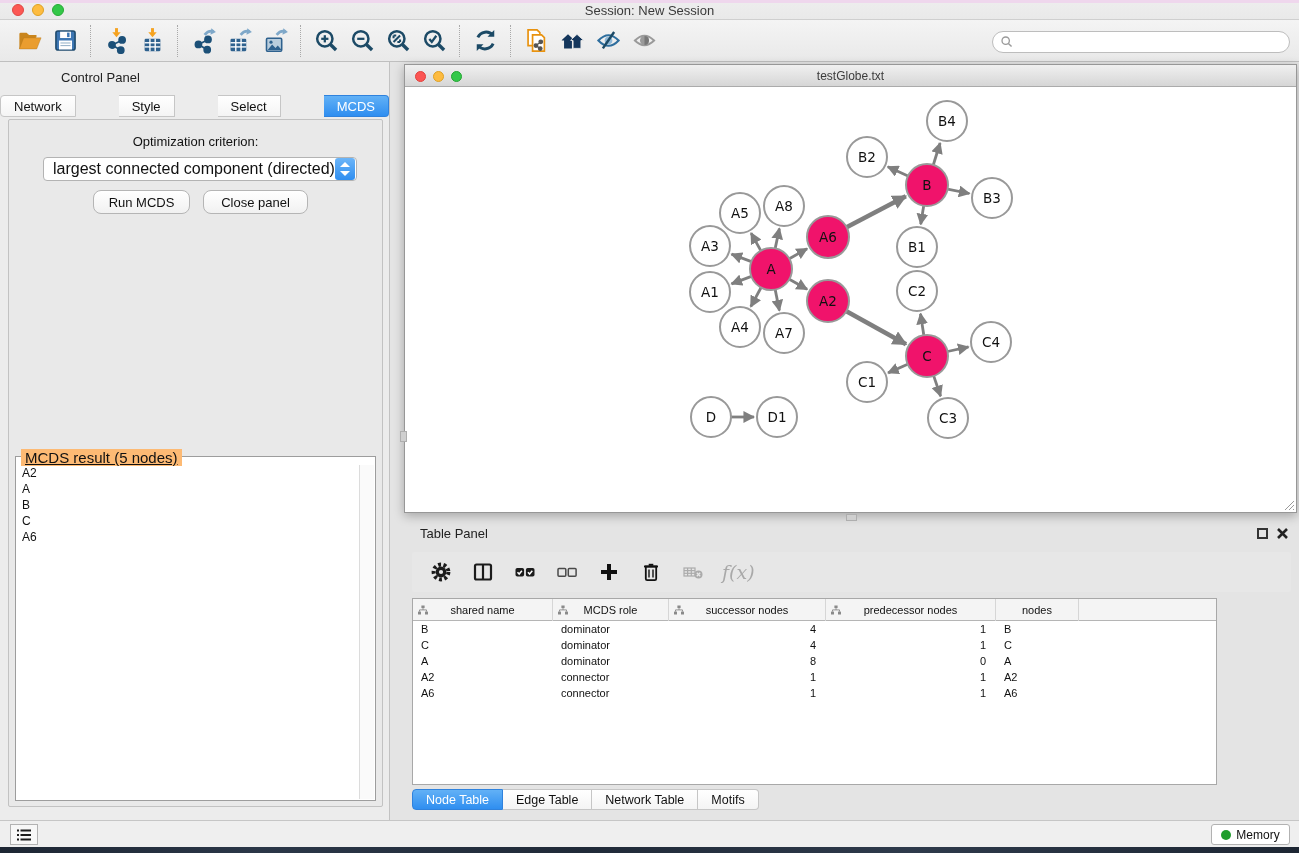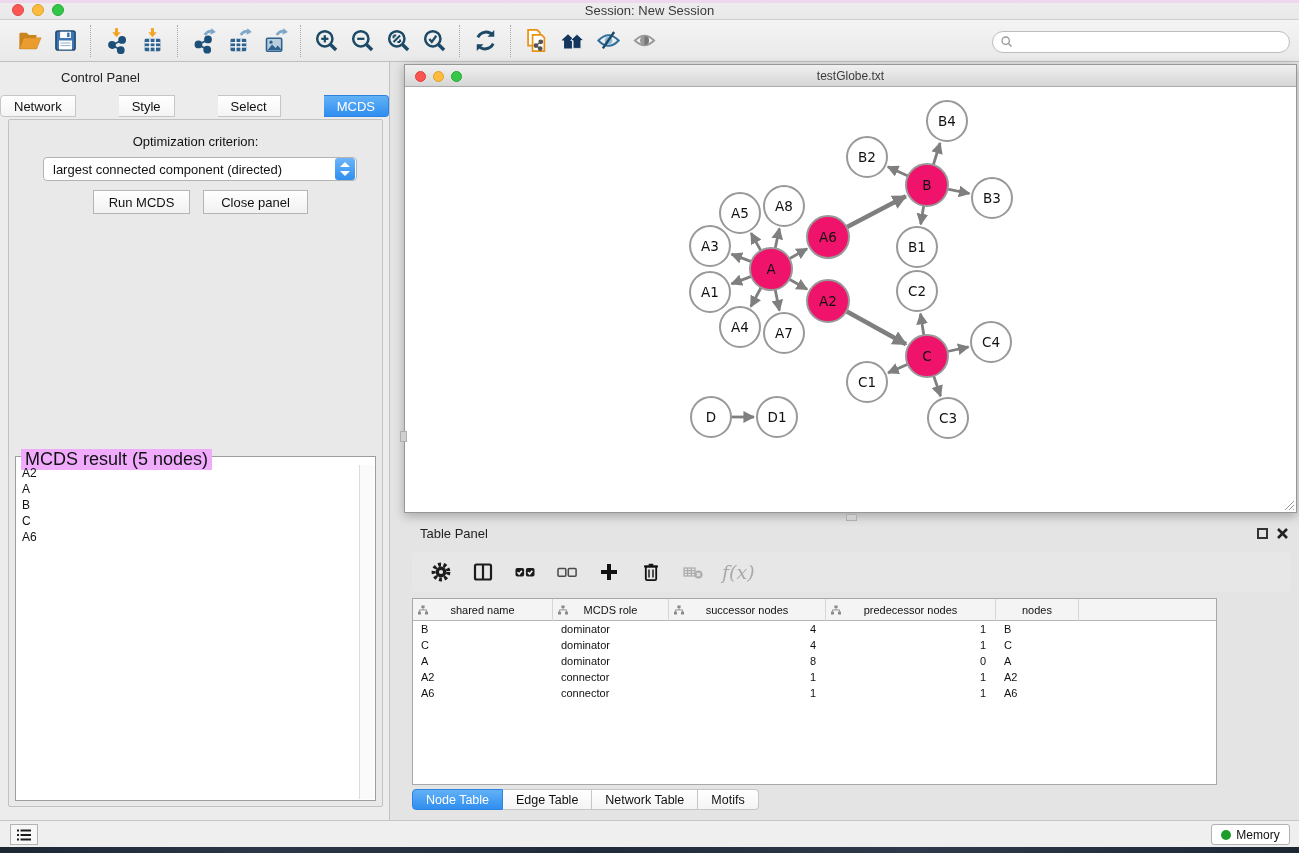--- a/index.html
+++ b/index.html
@@ -42,34 +42,34 @@
   .tab { height:22px; line-height:21px; padding:0 13px; font-size:13px; color:#111;
     background:linear-gradient(#ffffff,#f4f4f4); border:1px solid #c6c6c6; border-left:none; }
   .tab:first-child { border-left:1px solid #c6c6c6; border-radius:4px 0 0 4px; }
   .tab:last-child { border-radius:0 4px 4px 0; }
   .tab.active { background:linear-gradient(#62b1f6,#2f8ef0); color:#fff; border-color:#2f82dd; }
   .cp-body { position:absolute; left:8px; top:57px; width:375px; height:688px;
     background:#e9e9e9; border:1px solid #c2c2c2; border-radius:2px; }
   .opt-label { position:absolute; left:0; right:0; top:14px; text-align:center; font-size:13px; color:#111; }
   .dropdown { position:absolute; left:34px; top:37px; width:314px; height:24px; background:#fff;
     border:1px solid #b3b3b3; border-radius:4px; display:flex; align-items:center; }
-  .dropdown .dval { flex:1; font-size:13px; color:#111; padding-left:9px; white-space:nowrap; overflow:hidden; }
+  .dropdown .dval { flex:1; font-size:16px; color:#111; padding-left:9px; white-space:nowrap; overflow:hidden; }
   .dropdown .stepper { width:20px; height:22px; border-radius:3px; margin-right:1px;
     background:linear-gradient(#6cb5f8,#2f8ef0); position:relative; }
   .stepper:before, .stepper:after { content:""; position:absolute; left:5px; border-left:5px solid transparent; border-right:5px solid transparent; }
   .stepper:before { top:4px; border-bottom:5px solid #fff; }
   .stepper:after { bottom:4px; border-top:5px solid #fff; }
   .cp-btn { position:absolute; top:70px; height:24px; background:linear-gradient(#ffffff,#f1f1f1);
-    border:1px solid #b5b5b5; border-radius:0; font-size:13px; color:#111;
+    border:1px solid #b5b5b5; border-radius:8px; font-size:13px; color:#111;
     display:flex; align-items:center; justify-content:center; font-family:"Liberation Sans",sans-serif; }
   .run-btn { left:84px; width:97px; }
   .closep-btn { left:194px; width:105px; }
   .result-box { position:absolute; left:6px; top:336px; width:361px; height:345px;
     border:1px solid #9d9d9d; background:#fff; }
-  .result-label { position:absolute; left:5px; top:-8px; background:#f0abfc; padding:0 4px; font-size:18px; color:#111; }
+  .result-label { position:absolute; left:5px; top:-8px; background:#fdba74; padding:0 4px; font-size:15px; color:#111;text-decoration:underline; }
   .result-list { position:absolute; left:1px; top:8px; bottom:1px; right:16px; overflow:hidden; }
   .result-item { font-size:12px; color:#111; line-height:16px; padding-left:5px; }
   .result-scroll { position:absolute; right:1px; top:8px; bottom:1px; width:15px; background:#fafafa; border-left:1px solid #dcdcdc; }
 
   
   .workspace { position:absolute; left:390px; top:62px; width:909px; height:758px; background:#e4e4e4; }
   .net-window { position:absolute; left:14px; top:2px; width:893px; height:449px;
     border:1px solid #979797; background:#fff; box-shadow:0 3px 10px rgba(0,0,0,0.28); }
   .net-titlebar { position:relative; height:22px; background:linear-gradient(#f0f0f0,#d6d6d6);
     border-bottom:1px solid #ababab; }

